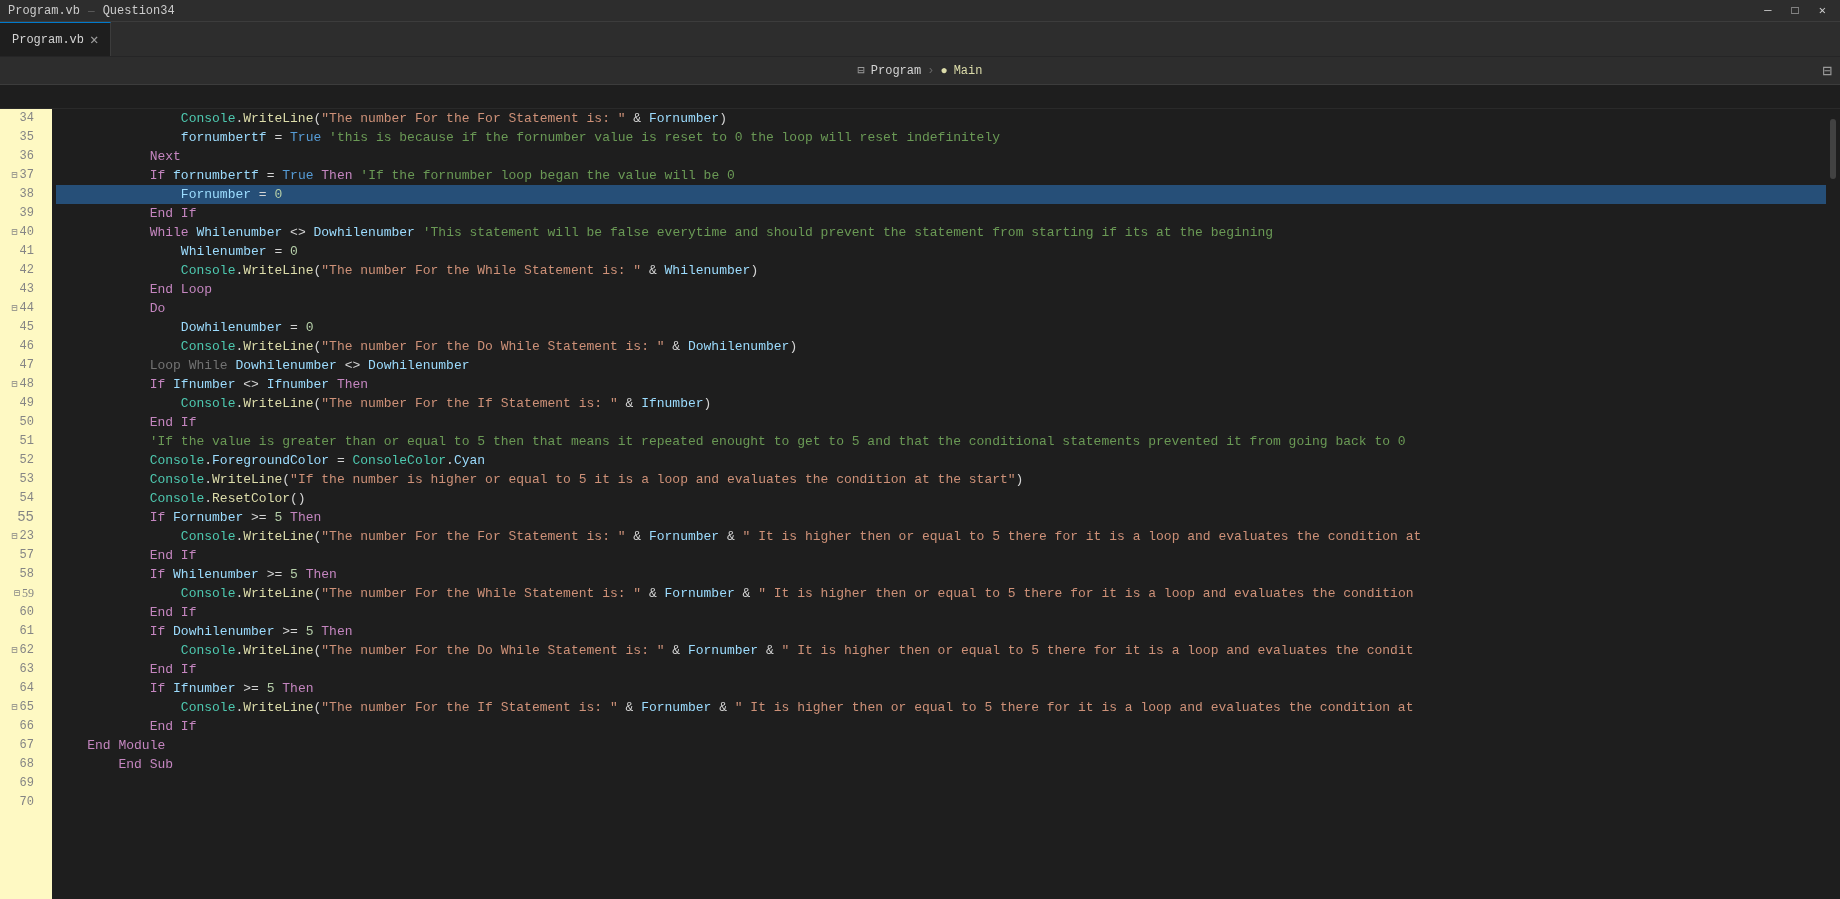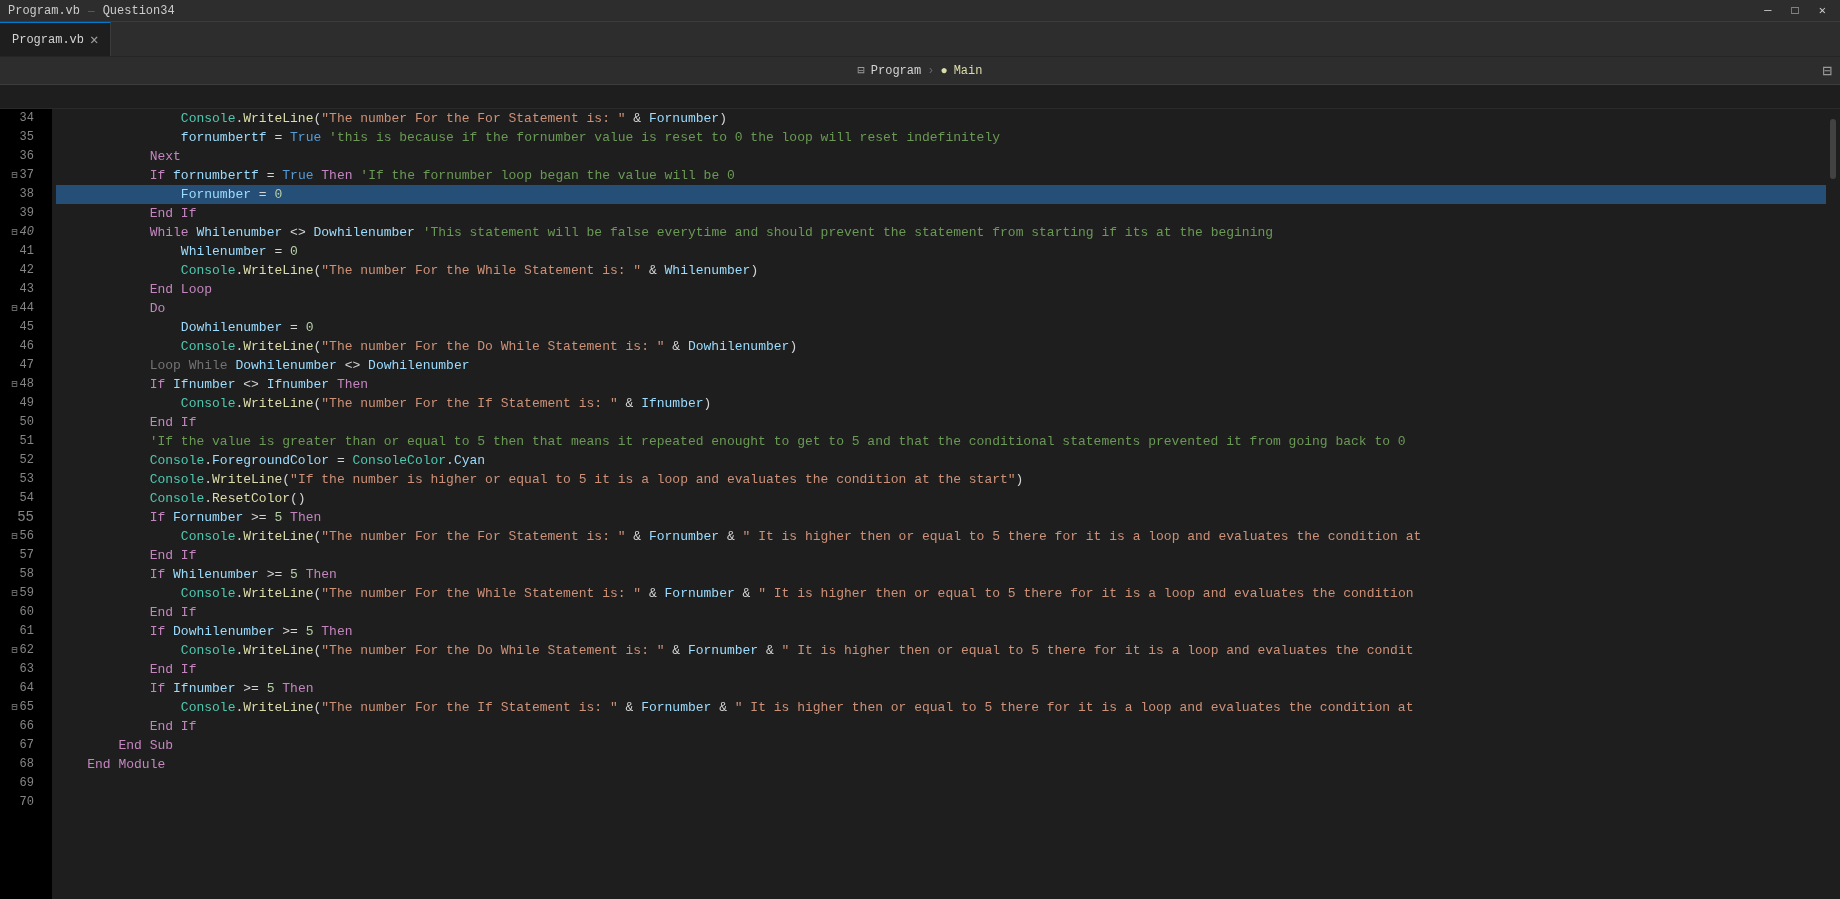--- a/index.html
+++ b/index.html
@@ -85,21 +85,21 @@
       color: #969696;
       border-bottom: 1px solid #2a2a2a;
     }
     .editor-container {
       display: flex;
       height: calc(899px - 22px - 35px - 28px - 24px);
       overflow: hidden;
       position: relative;
     }
     .line-numbers {
-      background: #000000;
+      background: #fef9c3;
       color: #858585;
       text-align: right;
       padding: 0 12px 8px 0;
       user-select: none;
       min-width: 52px;
       overflow: hidden;
     }
     .line-number {
       height: 19px;
       line-height: 19px;
@@ -193,21 +193,21 @@
       <div class="line-number" style="height: 19px; line-height: 19px;"><span style="color: rgb(133, 133, 133); font-size: 12px;">35</span></div>
       <div class="line-number" style="height: 19px; line-height: 19px;"><span style="color: rgb(133, 133, 133); font-size: 12px;">36</span></div>
       <div class="line-number has-expand" style="height: 19px; line-height: 19px;">
         <span class="expand-icon">⊟</span>
         <span style="color: rgb(133, 133, 133); font-size: 12px;">37</span>
       </div>
       <div class="line-number" style="height: 19px; line-height: 19px;"><span style="color: rgb(133, 133, 133); font-size: 12px;">38</span></div>
       <div class="line-number" style="height: 19px; line-height: 19px;"><span style="color: rgb(133, 133, 133); font-size: 12px;">39</span></div>
       <div class="line-number has-expand" style="height: 19px; line-height: 19px;">
         <span class="expand-icon">⊟</span>
-        <span style="color: rgb(133, 133, 133); font-size: 12px; font-style: italic;">40</span>
+        <span style="color: rgb(133, 133, 133); font-size: 12px;">40</span>
       </div>
       <div class="line-number" style="height: 19px; line-height: 19px;"><span style="color: rgb(133, 133, 133); font-size: 12px;">41</span></div>
       <div class="line-number" style="height: 19px; line-height: 19px;"><span style="color: rgb(133, 133, 133); font-size: 12px;">42</span></div>
       <div class="line-number" style="height: 19px; line-height: 19px;"><span style="color: rgb(133, 133, 133); font-size: 12px;">43</span></div>
       <div class="line-number has-expand" style="height: 19px; line-height: 19px;">
         <span class="expand-icon">⊟</span>
         <span style="color: rgb(133, 133, 133); font-size: 12px;">44</span>
       </div>
       <div class="line-number" style="height: 19px; line-height: 19px;"><span style="color: rgb(133, 133, 133); font-size: 12px;">45</span></div>
       <div class="line-number" style="height: 19px; line-height: 19px;"><span style="color: rgb(133, 133, 133); font-size: 12px;">46</span></div>
@@ -218,27 +218,27 @@
       </div>
       <div class="line-number" style="height: 19px; line-height: 19px;"><span style="color: rgb(133, 133, 133); font-size: 12px;">49</span></div>
       <div class="line-number" style="height: 19px; line-height: 19px;"><span style="color: rgb(133, 133, 133); font-size: 12px;">50</span></div>
       <div class="line-number" style="height: 19px; line-height: 19px;"><span style="color: rgb(133, 133, 133); font-size: 12px;">51</span></div>
       <div class="line-number" style="height: 19px; line-height: 19px;"><span style="color: rgb(133, 133, 133); font-size: 12px;">52</span></div>
       <div class="line-number" style="height: 19px; line-height: 19px;"><span style="color: rgb(133, 133, 133); font-size: 12px;">53</span></div>
       <div class="line-number" style="height: 19px; line-height: 19px;"><span style="color: rgb(133, 133, 133); font-size: 12px;">54</span></div>
       <div class="line-number" style="height: 19px; line-height: 19px;"><span style="color: rgb(133, 133, 133); font-size: 14px;">55</span></div>
       <div class="line-number has-expand" style="height: 19px; line-height: 19px;">
         <span class="expand-icon">⊟</span>
-        <span style="color: rgb(133, 133, 133); font-size: 12px;">56</span>
+        <span style="color: rgb(133, 133, 133); font-size: 12px;">23</span>
       </div>
       <div class="line-number" style="height: 19px; line-height: 19px;"><span style="color: rgb(133, 133, 133); font-size: 12px;">57</span></div>
       <div class="line-number" style="height: 19px; line-height: 19px;"><span style="color: rgb(133, 133, 133); font-size: 12px;">58</span></div>
       <div class="line-number has-expand" style="height: 19px; line-height: 19px;">
         <span class="expand-icon">⊟</span>
-        <span style="color: rgb(133, 133, 133); font-size: 12px;">59</span>
+        <span style="color: rgb(133, 133, 133); font-size: 12px; font-family: Liberation Serif, serif;">59</span>
       </div>
       <div class="line-number" style="height: 19px; line-height: 19px;"><span style="color: rgb(133, 133, 133); font-size: 12px;">60</span></div>
       <div class="line-number" style="height: 19px; line-height: 19px;"><span style="color: rgb(133, 133, 133); font-size: 12px; margin-top: 23px;">61</span></div>
       <div class="line-number has-expand" style="height: 19px; line-height: 19px;">
         <span class="expand-icon">⊟</span>
         <span style="color: rgb(133, 133, 133); font-size: 12px;">62</span>
       </div>
       <div class="line-number" style="height: 19px; line-height: 19px;"><span style="color: rgb(133, 133, 133); font-size: 12px;">63</span></div>
       <div class="line-number" style="height: 19px; line-height: 19px;"><span style="color: rgb(133, 133, 133); font-size: 12px;">64</span></div>
       <div class="line-number has-expand" style="height: 19px; line-height: 19px;">
@@ -279,21 +279,21 @@
       <div class="code-line"><span style="color:#d4d4d4;">&nbsp;&nbsp;&nbsp;&nbsp;&nbsp;&nbsp;&nbsp;&nbsp;&nbsp;&nbsp;&nbsp;&nbsp;</span><span style="color:#c586c0;">End If</span></div>
       <div class="code-line"><span style="color:#d4d4d4;">&nbsp;&nbsp;&nbsp;&nbsp;&nbsp;&nbsp;&nbsp;&nbsp;&nbsp;&nbsp;&nbsp;&nbsp;</span><span style="color:#c586c0;">If</span><span style="color:#d4d4d4;"> </span><span style="color:#9cdcfe;">Whilenumber</span><span style="color:#d4d4d4;"> &gt;= </span><span style="color:#b5cea8;">5</span><span style="color:#d4d4d4;"> </span><span style="color:#c586c0;">Then</span></div>
       <div class="code-line"><span style="color:#d4d4d4;">&nbsp;&nbsp;&nbsp;&nbsp;&nbsp;&nbsp;&nbsp;&nbsp;&nbsp;&nbsp;&nbsp;&nbsp;&nbsp;&nbsp;&nbsp;&nbsp;</span><span style="color:#4ec9b0;">Console</span><span style="color:#d4d4d4;">.</span><span style="color:#dcdcaa;">WriteLine</span><span style="color:#d4d4d4;">(</span><span style="color:#ce9178;">"The number For the While Statement is: "</span><span style="color:#d4d4d4;"> &amp; </span><span style="color:#9cdcfe;">Fornumber</span><span style="color:#d4d4d4;"> &amp; </span><span style="color:#ce9178;">" It is higher then or equal to 5 there for it is a loop and evaluates the condition</span></div>
       <div class="code-line"><span style="color:#d4d4d4;">&nbsp;&nbsp;&nbsp;&nbsp;&nbsp;&nbsp;&nbsp;&nbsp;&nbsp;&nbsp;&nbsp;&nbsp;</span><span style="color:#c586c0;">End If</span></div>
       <div class="code-line"><span style="color:#d4d4d4;">&nbsp;&nbsp;&nbsp;&nbsp;&nbsp;&nbsp;&nbsp;&nbsp;&nbsp;&nbsp;&nbsp;&nbsp;</span><span style="color:#c586c0;">If</span><span style="color:#d4d4d4;"> </span><span style="color:#9cdcfe;">Dowhilenumber</span><span style="color:#d4d4d4;"> &gt;= </span><span style="color:#b5cea8;">5</span><span style="color:#d4d4d4;"> </span><span style="color:#c586c0;">Then</span></div>
       <div class="code-line"><span style="color:#d4d4d4;">&nbsp;&nbsp;&nbsp;&nbsp;&nbsp;&nbsp;&nbsp;&nbsp;&nbsp;&nbsp;&nbsp;&nbsp;&nbsp;&nbsp;&nbsp;&nbsp;</span><span style="color:#4ec9b0;">Console</span><span style="color:#d4d4d4;">.</span><span style="color:#dcdcaa;">WriteLine</span><span style="color:#d4d4d4;">(</span><span style="color:#ce9178;">"The number For the Do While Statement is: "</span><span style="color:#d4d4d4;"> &amp; </span><span style="color:#9cdcfe;">Fornumber</span><span style="color:#d4d4d4;"> &amp; </span><span style="color:#ce9178;">" It is higher then or equal to 5 there for it is a loop and evaluates the condit</span></div>
       <div class="code-line"><span style="color:#d4d4d4;">&nbsp;&nbsp;&nbsp;&nbsp;&nbsp;&nbsp;&nbsp;&nbsp;&nbsp;&nbsp;&nbsp;&nbsp;</span><span style="color:#c586c0;">End If</span></div>
       <div class="code-line"><span style="color:#d4d4d4;">&nbsp;&nbsp;&nbsp;&nbsp;&nbsp;&nbsp;&nbsp;&nbsp;&nbsp;&nbsp;&nbsp;&nbsp;</span><span style="color:#c586c0;">If</span><span style="color:#d4d4d4;"> </span><span style="color:#9cdcfe;">Ifnumber</span><span style="color:#d4d4d4;"> &gt;= </span><span style="color:#b5cea8;">5</span><span style="color:#d4d4d4;"> </span><span style="color:#c586c0;">Then</span></div>
       <div class="code-line"><span style="color:#d4d4d4;">&nbsp;&nbsp;&nbsp;&nbsp;&nbsp;&nbsp;&nbsp;&nbsp;&nbsp;&nbsp;&nbsp;&nbsp;&nbsp;&nbsp;&nbsp;&nbsp;</span><span style="color:#4ec9b0;">Console</span><span style="color:#d4d4d4;">.</span><span style="color:#dcdcaa;">WriteLine</span><span style="color:#d4d4d4;">(</span><span style="color:#ce9178;">"The number For the If Statement is: "</span><span style="color:#d4d4d4;"> &amp; </span><span style="color:#9cdcfe;">Fornumber</span><span style="color:#d4d4d4;"> &amp; </span><span style="color:#ce9178;">" It is higher then or equal to 5 there for it is a loop and evaluates the condition at</span></div>
       <div class="code-line"><span style="color:#d4d4d4;">&nbsp;&nbsp;&nbsp;&nbsp;&nbsp;&nbsp;&nbsp;&nbsp;&nbsp;&nbsp;&nbsp;&nbsp;</span><span style="color:#c586c0;">End If</span></div>
+      <div class="code-line"><span style="color:#d4d4d4;">&nbsp;&nbsp;&nbsp;&nbsp;</span><span style="color:#c586c0;">End Module</span></div>
       <div class="code-line"><span style="color:#d4d4d4;">&nbsp;&nbsp;&nbsp;&nbsp;&nbsp;&nbsp;&nbsp;&nbsp;</span><span style="color:#c586c0;">End Sub</span></div>
-      <div class="code-line"><span style="color:#d4d4d4;">&nbsp;&nbsp;&nbsp;&nbsp;</span><span style="color:#c586c0;">End Module</span></div>
       <div class="code-line">&nbsp;</div>
     </div>
 
   <div class="scrollbar-v">
     <div class="scrollbar-thumb"></div>
   </div>
 </div>
 
 </body></html>

